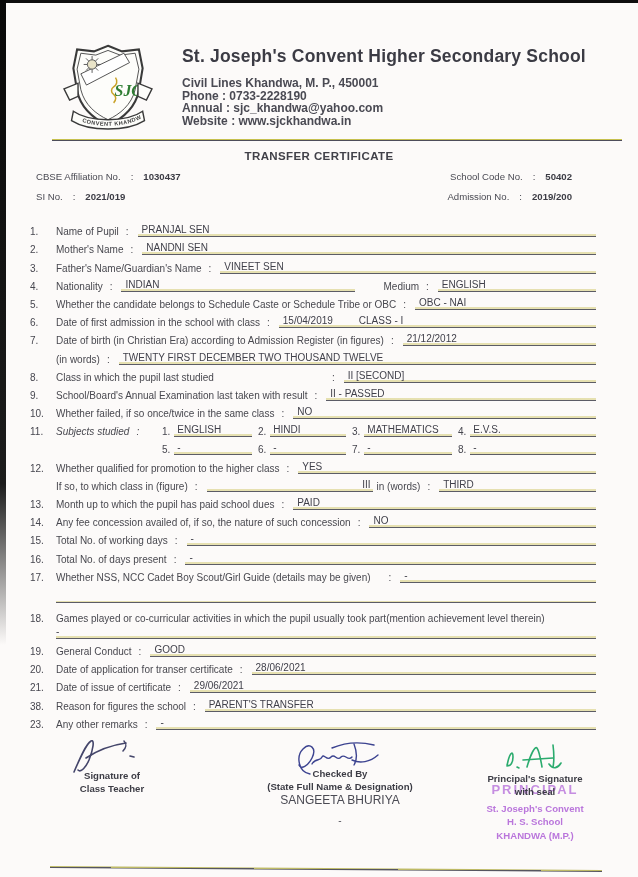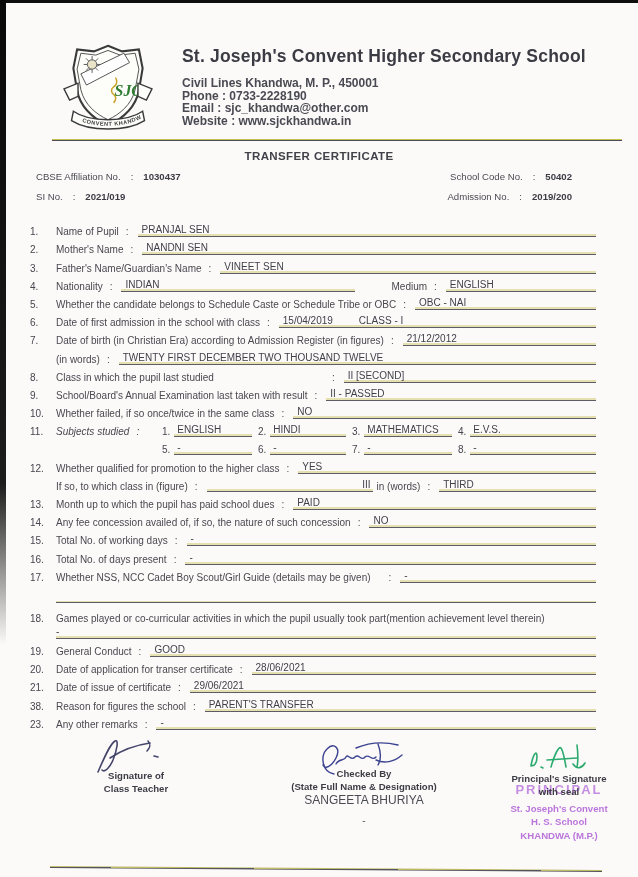--- a/index.html
+++ b/index.html
@@ -39,33 +39,33 @@
   .row{display:flex;align-items:flex-end;height:18.2px;font-size:10px;white-space:nowrap;}
   .row .no{flex:0 0 26px;color:#46464f;}
   .lbl{color:#48484f;}
   .colon{margin:0 9px 0 7px;color:#48484f;}
   .val{flex:1 1 auto;min-width:0;padding:0 2px 1px 4px;color:#3f3f49;
     border-bottom:1px solid #5c5c66;
     background:linear-gradient(to top, rgba(203,193,88,.45) 0 2px, rgba(0,0,0,0) 2px);}
   .w228{flex:0 0 228px;}
   .w160{flex:0 0 160px;text-align:right;}
   .gap26{display:inline-block;width:26px;}
-  .lbl2{margin-left:20px;padding-left:16px;}
+  .lbl2{margin-left:12px;padding-left:16px;}
   
   .slot{flex:0 0 100px;font-style:italic;}
   .subj{display:flex;align-items:flex-end;margin-left:6px;}
   .subj.c1{flex:0 0 90px;}
   .subj.c2{flex:0 0 88px;}
   .subj.c3{flex:0 0 100px;}
   .subj.c4{flex:1 1 auto;}
   .subj .sn{margin-right:4px;}
   .subj .val{padding-left:3px;}
 
   
-  .sigs{display:flex;align-items:flex-start;padding:6px 14px 0 72px;}
+  .sigs{display:flex;align-items:flex-start;padding:6px 14px 0 72px;justify-content:flex-end;}
   .sig-block{text-align:center;}
   .sig-block.left{flex:0 0 128px;}
   .sig-block.middle{flex:0 0 212px;margin-left:58px;}
   .sig-block.right{flex:0 0 178px;margin-left:auto;}
   .sig-label{font-size:9.6px;font-weight:bold;color:#3c3c45;line-height:13px;}
   .sig-sub{font-size:12px;color:#4a4a53;line-height:14px;}
   .scribble{display:block;margin:0 auto;}
   .scr-left{margin-bottom:-9px;margin-left:18px;}
   .scr-mid{margin-bottom:-13px;}
   .scr-right{margin-bottom:-4px;}
@@ -102,21 +102,21 @@
       <path id="bannerPath" d="M18,74 C35,86 75,86 92,74 L94,84 C75,96 35,96 16,84 Z" fill="#fdfdfa" stroke="#3a3a3a" stroke-width="1.5"></path>
       <path id="bannerTextPath" d="M20,82 C38,92 72,92 90,82" fill="none" stroke="none"></path>
       <text font-size="6" font-weight="bold" fill="#3a3a3a" letter-spacing=".5">
         <textPath href="#bannerTextPath" startOffset="8">CONVENT KHANDWA</textPath>
       </text>
     </svg>
     <div class="school">
       <div class="school-name">St. Joseph's Convent Higher Secondary School</div>
       <div class="addr">Civil Lines Khandwa, M. P., 450001</div>
       <div class="addr">Phone : 0733-2228190</div>
-      <div class="addr">Email : sjc_khandwa@other.com</div>
+      <div class="addr">Annual : sjc_khandwa@yahoo.com</div>
       <div class="addr">Website : www.sjckhandwa.in</div>
     </div>
   </div>
 
   <div class="rule"></div>
   <div class="doc-title">TRANSFER CERTIFICATE</div>
 
   <div class="meta">
     <div class="meta-row">
       <span class="grp">

